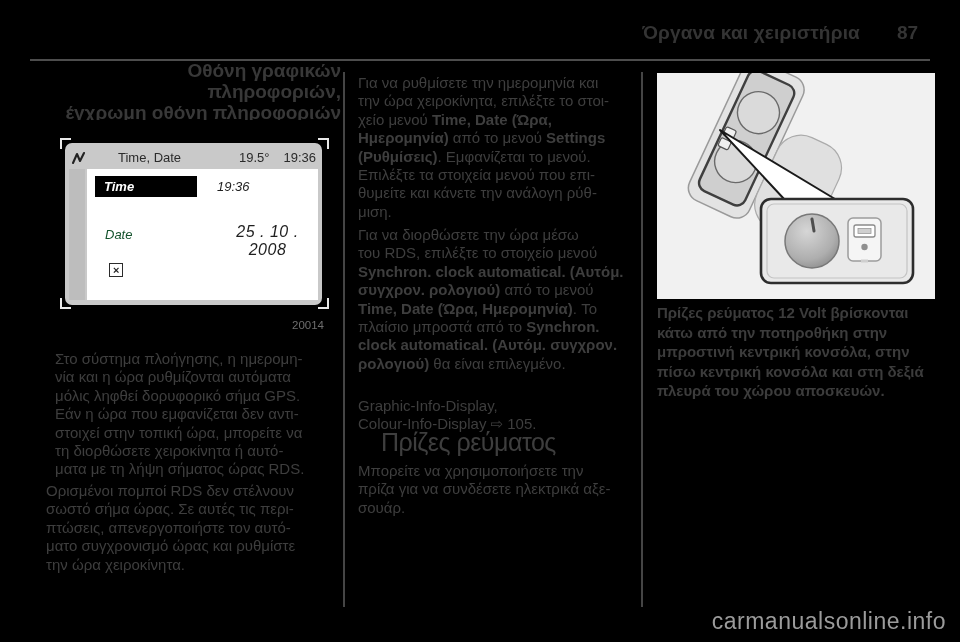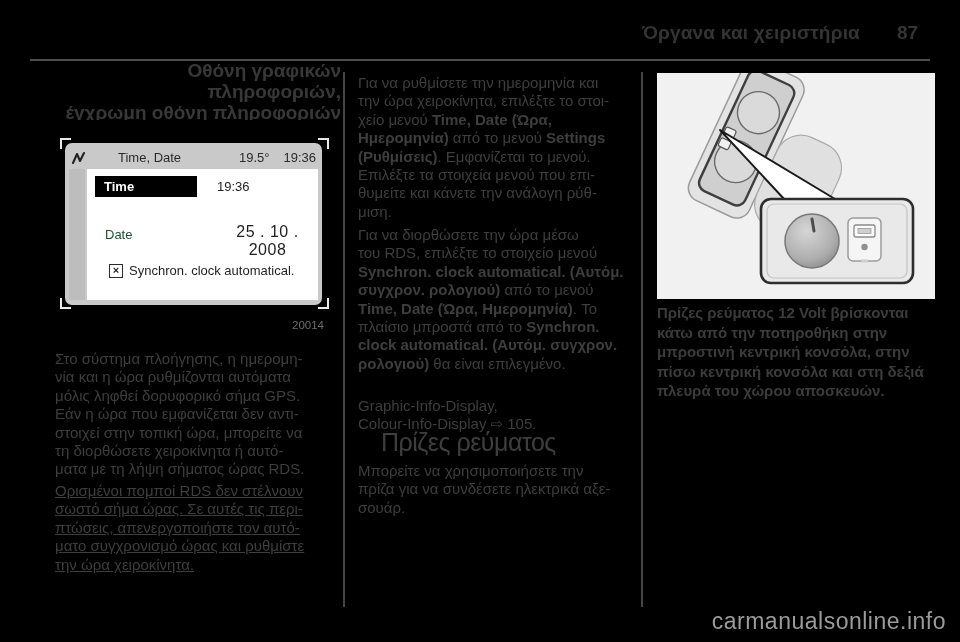--- a/index.html
+++ b/index.html
@@ -11,39 +11,39 @@
   .rich .b{font-weight:700;}
   
   #header-title{top:22px;left:0;width:860px;text-align:right;font-size:19px;font-weight:700;color:#343434;letter-spacing:.2px;}
   #page-number{top:22px;left:897px;font-size:19px;font-weight:700;color:#343434;}
   #header-rule{top:59px;left:30px;width:900px;height:2px;background:#4d4d4d;}
   .divider{top:72px;width:2px;height:535px;background:#454545;}
   
   .body-text{font-size:15px;line-height:18.4px;color:#3e3e3e;}
   #col1-heading{top:60px;left:55px;width:286px;font-size:19px;line-height:21px;font-weight:700;color:#383838;white-space:pre-line;text-align:right;}
   #col1-p1{top:350px;left:55px;width:286px;}
-  #col1-p2{top:482px;left:55px;width:286px;text-decoration:underline;}
+  #col1-p2{top:482px;left:46px;width:286px;}
   #col2-p1{top:74px;left:358px;width:280px;}
   #col2-p2{top:226px;left:358px;width:280px;}
   #col2-p3{top:397px;left:358px;width:280px;}
   #col2-heading{top:428px;left:357px;width:280px;font-size:25px;font-weight:400;letter-spacing:-.5px;color:#3e3e3e;margin-left:24px;}
   #col2-p4{top:462px;left:358px;width:280px;}
   #col3-caption{top:303px;left:657px;width:280px;font-size:15px;line-height:19.5px;font-weight:700;color:#3c3c3c;white-space:pre-line;}
   
   #fig-display{top:120px;left:57px;width:273px;height:220px;background:#000;}
   .tick{position:absolute;width:9px;height:9px;}
   #tick-tl{left:3px;top:18px;border-left:2px solid #e8e8e8;border-top:2px solid #e8e8e8;}
   #tick-tr{left:261px;top:18px;border-right:2px solid #e8e8e8;border-top:2px solid #e8e8e8;}
   #tick-bl{left:3px;top:178px;border-left:2px solid #e8e8e8;border-bottom:2px solid #e8e8e8;}
   #tick-br{left:261px;top:178px;border-right:2px solid #e8e8e8;border-bottom:2px solid #e8e8e8;}
   #display-frame{left:8px;top:23px;width:257px;height:162px;background:#c9c9c9;border-radius:7px;}
   #display-titlebar{left:6px;top:4px;width:245px;height:21px;display:flex;align-items:center;font-size:13px;color:#2b2b2b;gap:24px;}
   #display-title{margin-left:8px;}
   #titlebar-right{margin-left:auto;display:flex;gap:14px;}
-  #display-content{left:22px;top:26px;width:231px;height:131px;background:#fff;}
+  #display-content{left:22px;top:26px;width:231px;height:131px;background:#fff;font-style:italic;}
   #display-sidebar{left:4px;top:26px;width:16px;height:131px;background:#bdbdbd;}
   #row-time-sel{left:8px;top:7px;width:102px;height:21px;background:#000;color:#fff;font-size:13px;font-weight:700;
                 display:flex;align-items:center;padding-left:9px;box-sizing:border-box;}
   #row-time-val{left:130px;top:10px;font-size:13px;color:#1f1f1f;}
   #row-date-lbl{left:18px;top:58px;font-size:13px;color:#14532d;}
   #row-date-val{left:130px;top:54px;font-size:16px;color:#1f1f1f;letter-spacing:.5px;text-align:center;}
   #checkbox-row{left:22px;top:94px;display:flex;align-items:center;font-size:13px;color:#1f1f1f;}
   #checkbox-box{width:12px;height:12px;border:1.6px solid #2b2b2b;display:flex;align-items:center;justify-content:center;
                 font-size:11px;font-weight:700;line-height:1;margin-right:6px;color:#1f1f1f;}
   #fig-display-id{right:6px;top:199px;font-size:11.5px;color:#6e6e6e;}
@@ -86,21 +86,20 @@
         </span>
       </div>
       <div class="abs" id="display-sidebar"></div>
       <div class="abs" id="display-content">
         <div class="abs" id="row-time-sel">Time</div>
         <div class="abs" id="row-time-val">19:36</div>
         <div class="abs" id="row-date-lbl">Date</div>
         <div class="abs" id="row-date-val">25 . 10 . 2008</div>
         <div class="abs" id="checkbox-row">
           <span id="checkbox-box">×</span>
-          <span>Synchron. clock automatical.</span>
         </div>
       </div>
     </div>
     <div class="abs" id="fig-display-id">20014</div>
   </div>
 
   <div class="abs body-text pre" id="col1-p1">Στο σύστημα πλοήγησης, η ημερομη-
 νία και η ώρα ρυθμίζονται αυτόματα
 μόλις ληφθεί δορυφορικό σήμα GPS.
 Εάν η ώρα που εμφανίζεται δεν αντι-

